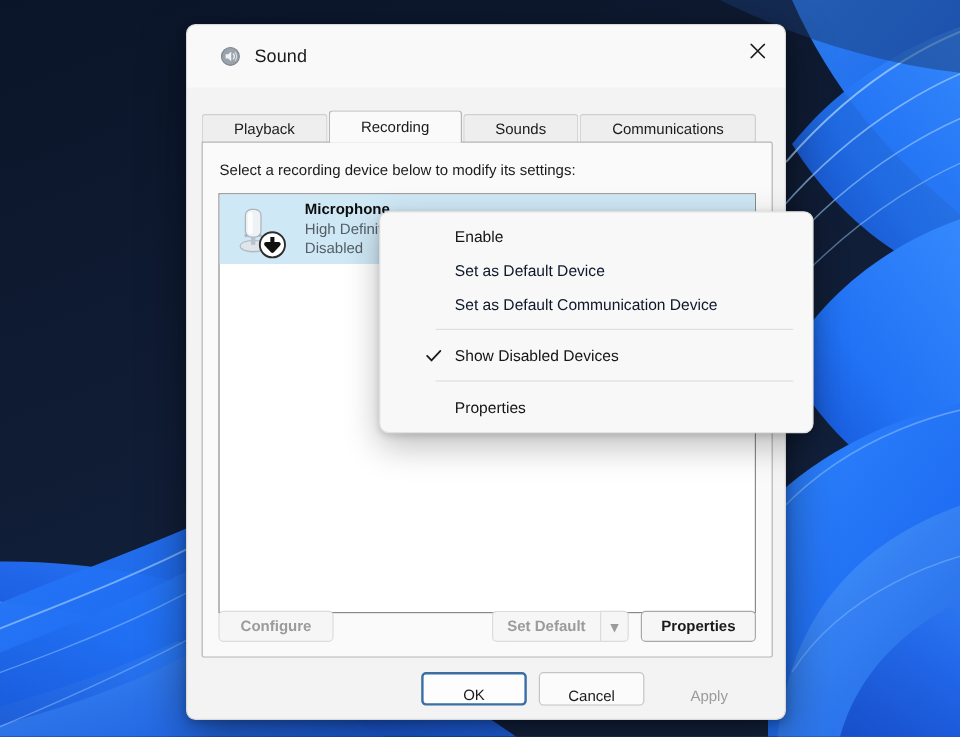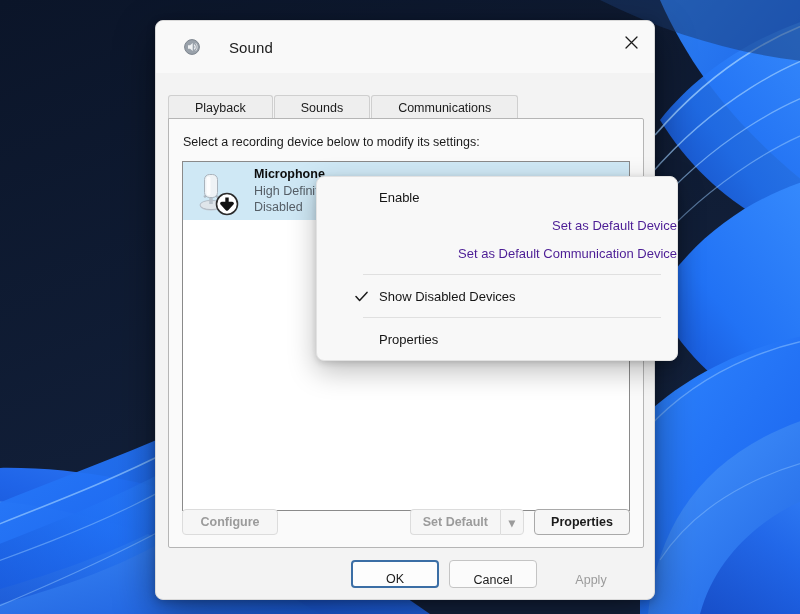--- a/index.html
+++ b/index.html
@@ -32,21 +32,21 @@
     overflow: hidden;
   }
 
   
   #titlebar {
     position: relative;
     height: 52px;
     background: #f9f9f9;
     display: flex; align-items: center;
   }
-  #title-left { display: flex; align-items: center; padding-left: 27px; gap: 28px; }
+  #title-left { display: flex; align-items: center; padding-left: 27px; gap: 11px; }
   #app-icon { width: 18px; height: 18px; display: block; }
   #title-text {
     font-size: 15px; color: #1b1b1b; letter-spacing: .1px;
   }
   #close-btn {
     position: absolute; right: 0; top: 0;
     width: 46px; height: 42px;
     display: flex; align-items: center; justify-content: center;
     cursor: default;
   }
@@ -194,21 +194,21 @@
     position: relative;
     height: 28px;
     display: flex; align-items: center;
     padding-left: 46px;
     font-size: 13px;
     color: #151515;
     cursor: default;
     white-space: nowrap;
     margin-left: 16px;
   }
-  .menu-item.disabled { color: #4c1d95; justify-content: flex-end; }
+  .menu-item.disabled { color: #0f172a; }
   .menu-check {
     position: absolute; left: 21px; top: 50%;
     transform: translateY(-50%);
     width: 14px; height: 14px;
     display: flex; align-items: center; justify-content: center;
   }
   .menu-sep {
     height: 1px;
     background: #e0e0e0;
     margin: 7px 16px 7px 46px;
@@ -293,20 +293,23 @@
       <svg width="13" height="13" viewBox="0 0 13 13">
         <path d="M1 1 L12 12 M12 1 L1 12" stroke="#1b1b1b" stroke-width="1.25" fill="none" stroke-linecap="round"></path>
       </svg>
     </div>
   </div>
 
   <div id="tabstrip">
     <div class="tab">
       <span>Playback</span>
     </div>
+    <div class="tab active">
+      <span>Recording</span>
+    </div>
     <div class="tab">
       <span>Sounds</span>
     </div>
     <div class="tab">
       <span>Communications</span>
     </div>
   </div>
 
   <div id="tabpage">
 

